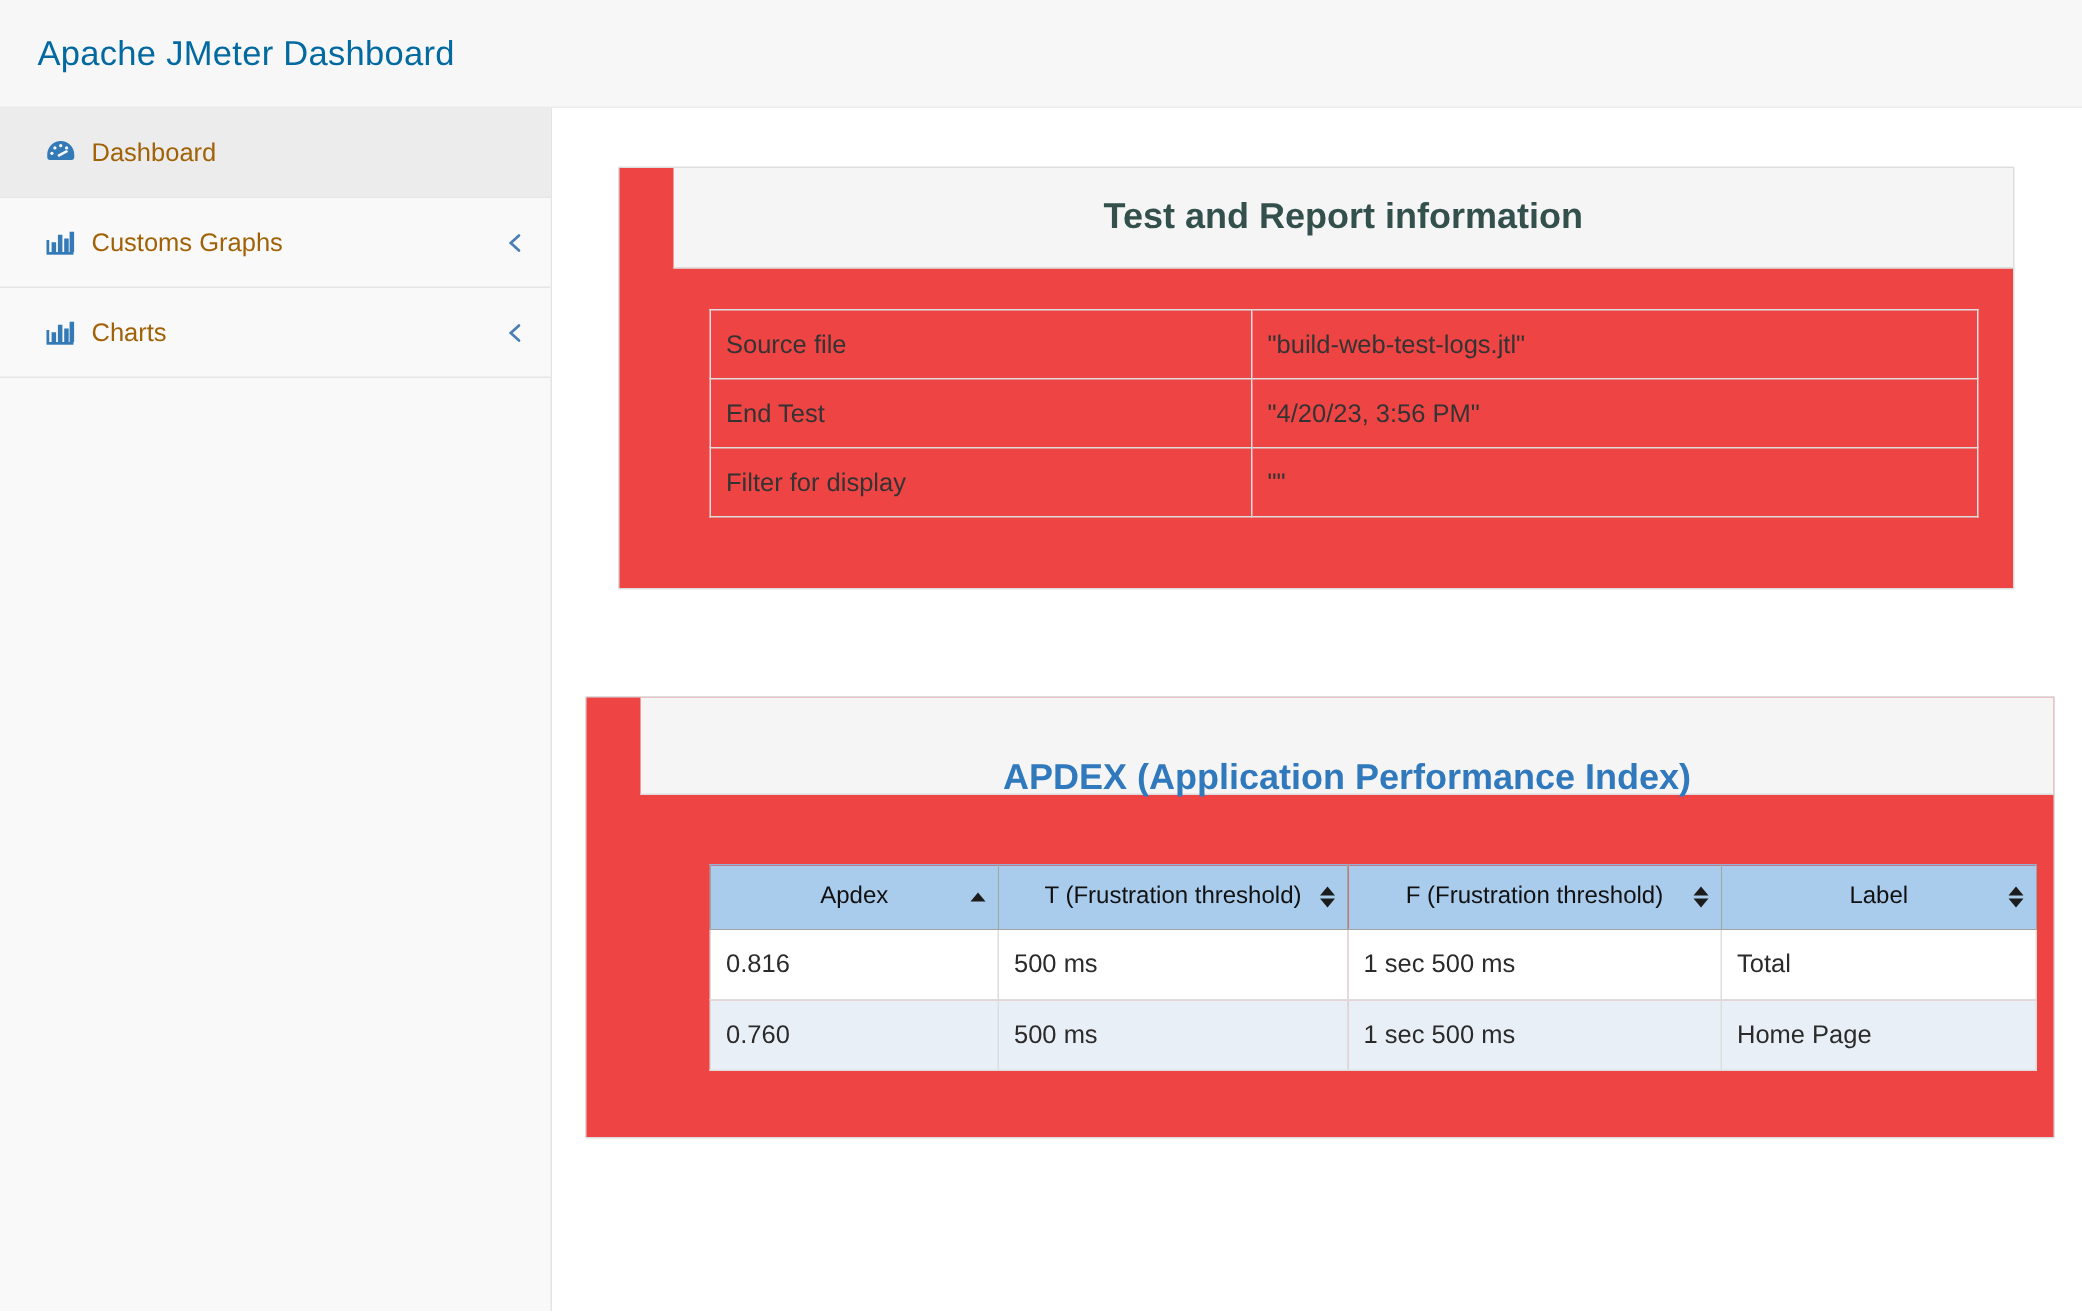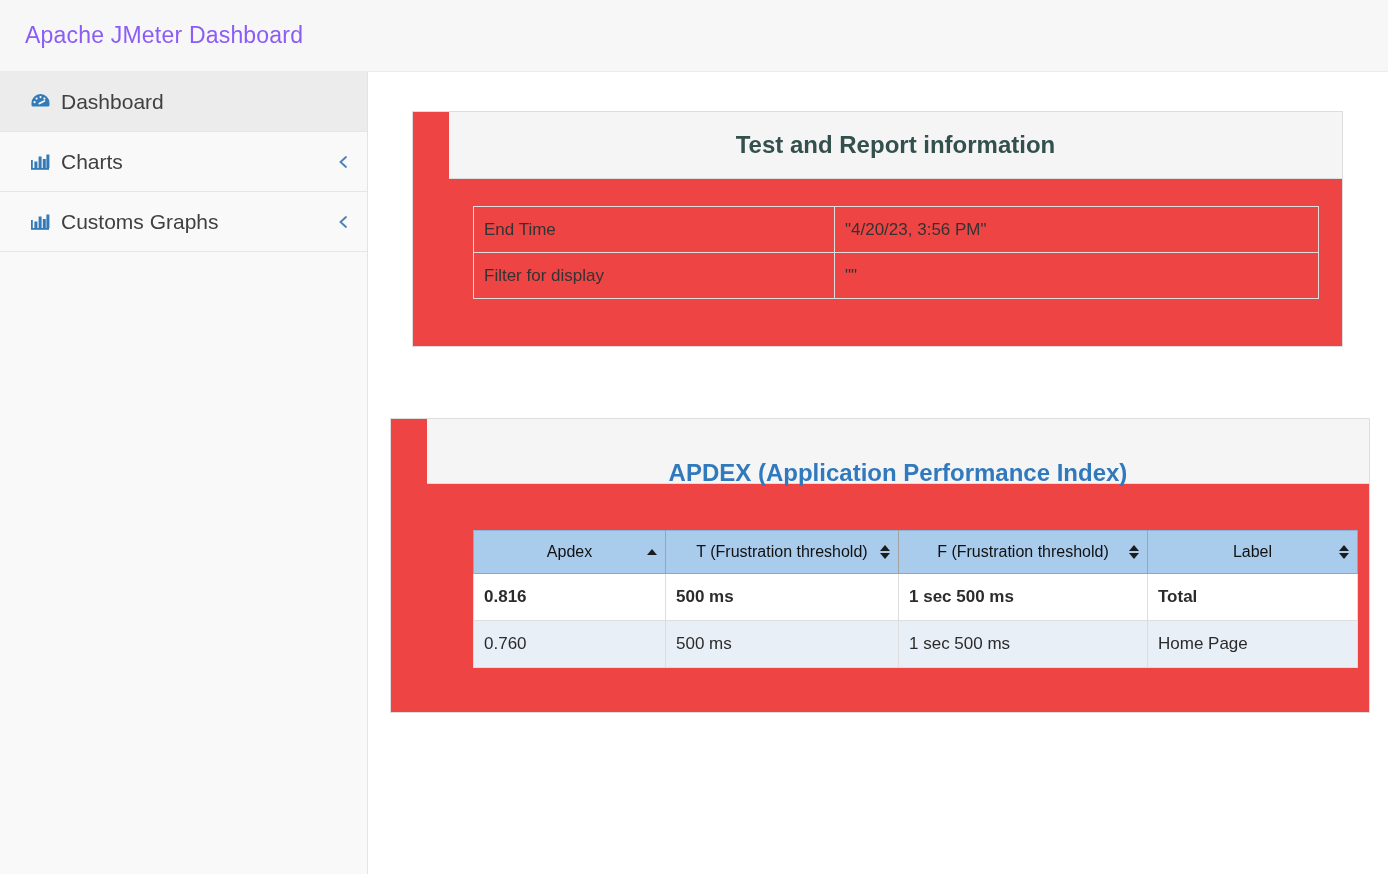--- a/index.html
+++ b/index.html
@@ -5,31 +5,31 @@
   * { margin:0; padding:0; box-sizing:border-box; }
   html,body { background:#fff; }
   body { font-family:"Liberation Sans", sans-serif; }
   .app { width:1388px; height:875px; overflow:hidden; background:#fff; position:relative; }
 
   
   .topbar {
     height:72px; background:#f7f7f7; border-bottom:1px solid #ececec;
     display:flex; align-items:center; padding-left:25px;
   }
-  .app-title { font-size:23px; color:#8b5cf6; letter-spacing:.2px; }
+  .app-title { font-size:23px; color:#0369a1; letter-spacing:.2px; }
 
   
   .layout { display:flex; height:802px; }
 
   
   .sidebar { width:368px; background:#f9f9f9; border-right:1px solid #e4e4e4; flex-shrink:0; }
   .side-item {
     height:60px; display:flex; align-items:center;
     padding:0 18px 0 29px; border-bottom:1px solid #e6e6e6;
-    color:#404040; font-size:21px; cursor:pointer; background:#f9f9f9;
+    color:#a16207; font-size:17px; cursor:pointer; background:#f9f9f9;
   }
   .side-item.active { background:#ececec; }
   .side-icon { width:22px; height:20px; margin-right:10px; display:inline-flex; align-items:center; justify-content:center; }
   .chevron { margin-left:auto; display:inline-flex; align-items:center; }
 
   
   .main { flex:1; background:#ffffff; overflow:hidden; }
 
   .panel { border:1px solid #ddd; border-radius:1px; background:#ef4444;padding-left:36px; }
   .panel-heading {
@@ -63,21 +63,21 @@
     text-align:center; position:relative; cursor:pointer; padding:0 18px;
   }
   table.apdex-table col.c1 { width:192px; }
   table.apdex-table col.c2 { width:233px; }
   table.apdex-table col.c3 { width:249px; }
   table.apdex-table col.c4 { width:210px; }
   table.apdex-table td {
     border:1px solid #ddd; height:47px; font-size:17px; color:#2b2b2b;
     padding:0 10px; vertical-align:middle; background:#fff;
   }
-  tr.row-total td { font-weight:bold; }
+  tr.row-total td { font-weight:normal; }
   tr.row-striped td { background:#e9eff7; }
 
   
   .sort { position:absolute; right:8px; top:50%; transform:translateY(-50%);
           display:inline-flex; flex-direction:column; gap:2px; }
   .tri-up   { width:0; height:0; border-left:5px solid transparent; border-right:5px solid transparent; border-bottom:6px solid #1c1c1c; }
   .tri-down { width:0; height:0; border-left:5px solid transparent; border-right:5px solid transparent; border-top:6px solid #1c1c1c; }
 </style>
 </head>
 <body>
@@ -111,60 +111,64 @@
         <span class="side-icon">
           <svg width="20" height="19" viewBox="0 0 20 19">
             <rect x="1" y="16" width="18" height="1.8" fill="#337ab7"></rect>
             <rect x="1" y="8" width="1.8" height="8" fill="#337ab7"></rect>
             <rect x="4.4" y="9.5" width="3" height="6.5" fill="#337ab7"></rect>
             <rect x="8.6" y="4.5" width="3" height="11.5" fill="#337ab7"></rect>
             <rect x="12.8" y="7" width="3" height="9" fill="#337ab7"></rect>
             <rect x="16.4" y="2.5" width="3" height="13.5" fill="#337ab7"></rect>
           </svg>
         </span>
-        <span class="side-label">Charts</span>
+        <span class="side-label">Customs Graphs</span>
         <span class="chevron">
           <svg width="12" height="14" viewBox="0 0 12 14">
               <path d="M9 2 L3.5 7 L9 12" stroke="#4a7fb5" stroke-width="1.8" fill="none" stroke-linecap="round"></path>
             </svg>
         </span>
       </div>
 
       <div class="side-item">
         <span class="side-icon">
           <svg width="20" height="19" viewBox="0 0 20 19">
             <rect x="1" y="16" width="18" height="1.8" fill="#337ab7"></rect>
             <rect x="1" y="8" width="1.8" height="8" fill="#337ab7"></rect>
             <rect x="4.4" y="9.5" width="3" height="6.5" fill="#337ab7"></rect>
             <rect x="8.6" y="4.5" width="3" height="11.5" fill="#337ab7"></rect>
             <rect x="12.8" y="7" width="3" height="9" fill="#337ab7"></rect>
             <rect x="16.4" y="2.5" width="3" height="13.5" fill="#337ab7"></rect>
           </svg>
         </span>
-        <span class="side-label">Customs Graphs</span>
+        <span class="side-label">Charts</span>
         <span class="chevron">
           <svg width="12" height="14" viewBox="0 0 12 14">
               <path d="M9 2 L3.5 7 L9 12" stroke="#4a7fb5" stroke-width="1.8" fill="none" stroke-linecap="round"></path>
             </svg>
         </span>
       </div>
 
     </nav>
 
     <main class="main">
 
       <section class="panel panel-test">
         <div class="panel-heading">
           <h2 class="panel-title">Test and Report information</h2>
         </div>
         <div class="panel-body">
           <table class="info-table">
             <tbody>
               <tr>
-                <td class="k">End Time</td>
+                <td class="k">Source file</td>
+                <td class="v">"build-web-test-logs.jtl"</td>
+              </tr>
+              <tr>
+                <td class="k">End Test</td>
                 <td class="v">"4/20/23, 3:56 PM"</td>
               </tr>
               <tr>
                 <td class="k">Filter for display</td>
                 <td class="v">""</td>
               </tr>
             </tbody>
           </table>
         </div>
       </section>

